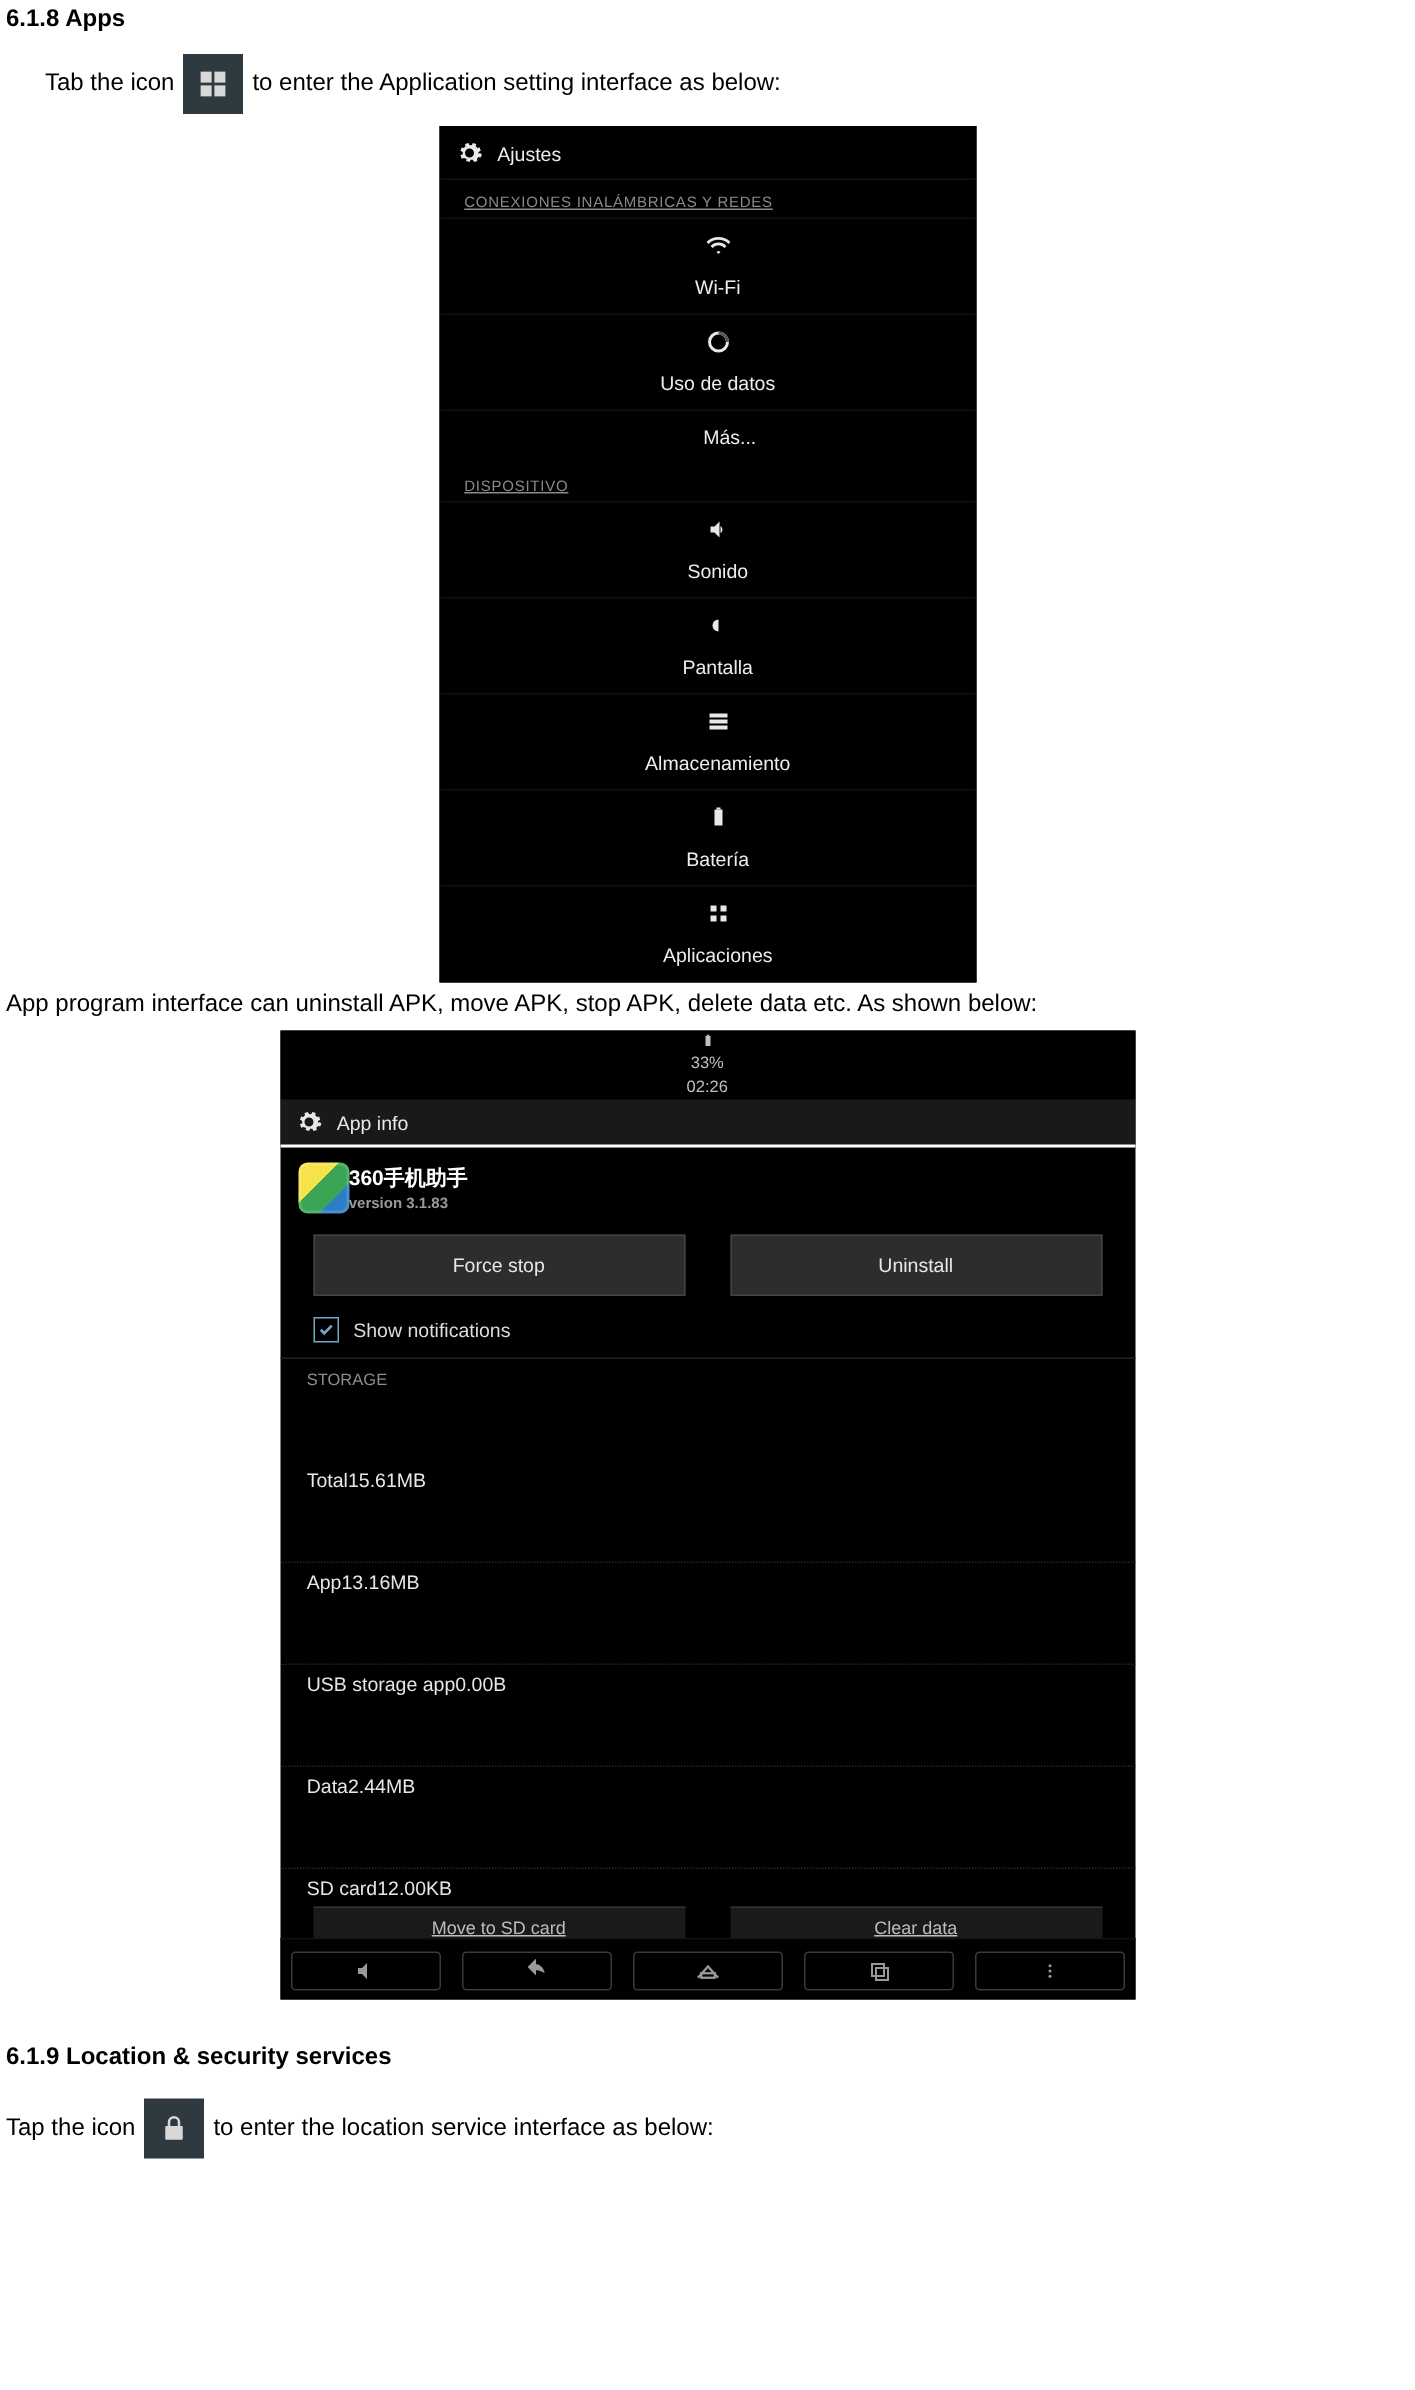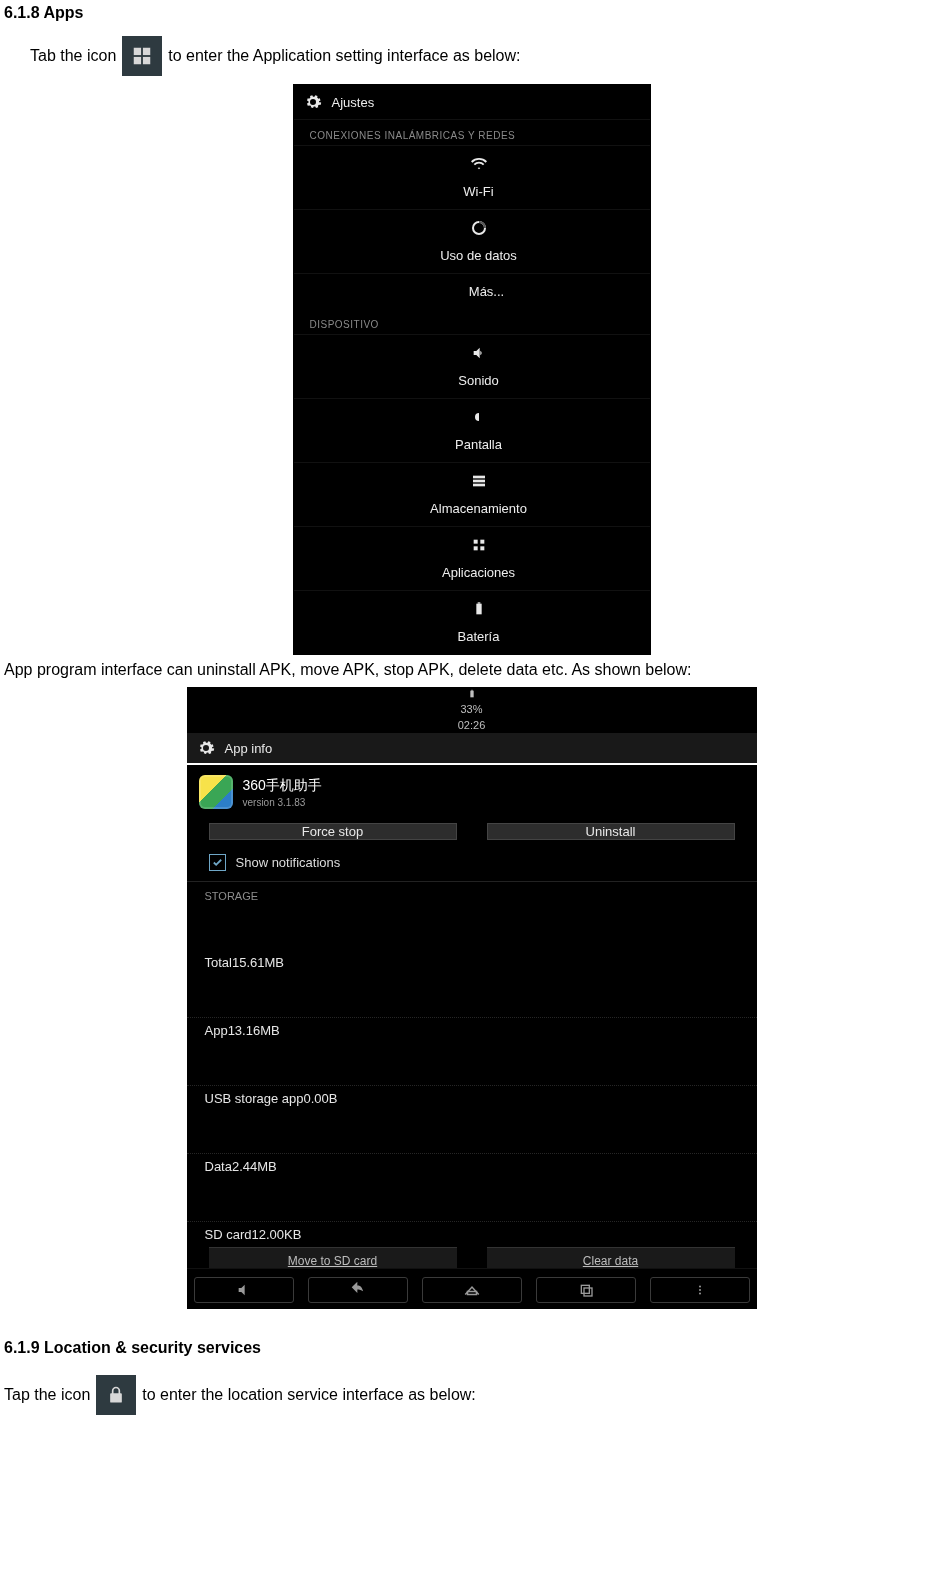--- a/index.html
+++ b/index.html
@@ -69,20 +69,21 @@
     border-bottom: 1px solid #111;
   }
   .shot1-header .gear {
     width: 18px; height: 18px; margin-right: 10px;
   }
   .shot1-cat {
     font-size: 10px;
     letter-spacing: .5px;
     color: #8a8a8a;
     padding: 10px 12px 4px 16px;
+    text-decoration: underline;
   }
   .shot1-item {
     display: flex;
     align-items: center;
     padding: 10px 14px 10px 28px;
     border-top: 1px solid #111;
     gap: 12px;
     flex-direction: column;
   }
   .shot1-item .lab { color: #ededed; }
@@ -118,39 +119,39 @@
     display: flex;
     align-items: center;
     padding: 6px 10px;
     gap: 10px;
     background: #191919;
     border-bottom: 2px solid #ffffff;
   }
   .shot2-app {
     display: flex;
     align-items: center;
-    gap: 10px;
     padding: 10px 12px;
+    font-weight: bold;
   }
   .shot2-app-icon {
     width: 34px; height: 34px; border-radius: 6px;
     background: linear-gradient(135deg,#f7e24a 0 40%,#3aa655 40% 70%,#2c7ec8 70% 100%);
     box-shadow: inset 0 0 0 2px rgba(255,255,255,.15);
   }
   .shot2-app-name { font-size: 14px; color: #fff; }
   .shot2-app-ver { font-size: 10px; color: #9a9a9a; margin-top: 2px; }
   .shot2-btns {
     display: flex;
     gap: 30px;
     padding: 4px 22px 8px;
   }
   .shot2-btn {
     flex: 1;
     text-align: center;
-    padding: 0 0;
+    padding: 12px 0;
     background: #2d2d2d;
     border: 1px solid #444;
     color: #e8e8e8;
     font-size: 13px;
   }
   .shot2-checkrow {
     display: flex;
     align-items: center;
     gap: 10px;
     padding: 6px 22px 10px;
@@ -277,33 +278,33 @@
       <div class="shot1-item">
         <svg width="16" height="16" viewBox="0 0 24 24" fill="#e8e8e8">
             <rect x="3" y="4" width="18" height="4"></rect>
             <rect x="3" y="10" width="18" height="4"></rect>
             <rect x="3" y="16" width="18" height="4"></rect>
           </svg>
         <span class="lab">Almacenamiento</span>
       </div>
       <div class="shot1-item">
         <svg width="16" height="16" viewBox="0 0 24 24" fill="#e8e8e8">
+            <rect x="8" y="4" width="8" height="16"></rect>
+            <rect x="10" y="2" width="4" height="2"></rect>
+          </svg>
+        <span class="lab">Batería</span>
+      </div>
+      <div class="shot1-item">
+        <svg width="16" height="16" viewBox="0 0 24 24" fill="#e8e8e8">
             <rect x="4" y="4" width="6" height="6"></rect>
             <rect x="14" y="4" width="6" height="6"></rect>
             <rect x="4" y="14" width="6" height="6"></rect>
             <rect x="14" y="14" width="6" height="6"></rect>
           </svg>
         <span class="lab">Aplicaciones</span>
-      </div>
-      <div class="shot1-item">
-        <svg width="16" height="16" viewBox="0 0 24 24" fill="#e8e8e8">
-            <rect x="8" y="4" width="8" height="16"></rect>
-            <rect x="10" y="2" width="4" height="2"></rect>
-          </svg>
-        <span class="lab">Batería</span>
       </div>
     </div>
   </div>
 
   <div class="p2">App program interface can uninstall APK, move APK, stop APK, delete data etc. As shown below:</div>
 
   <div class="shot2-wrap">
     <div class="shot2">
       <div class="shot2-status">
         <svg width="10" height="10" viewBox="0 0 24 24" fill="#bfbfbf">

